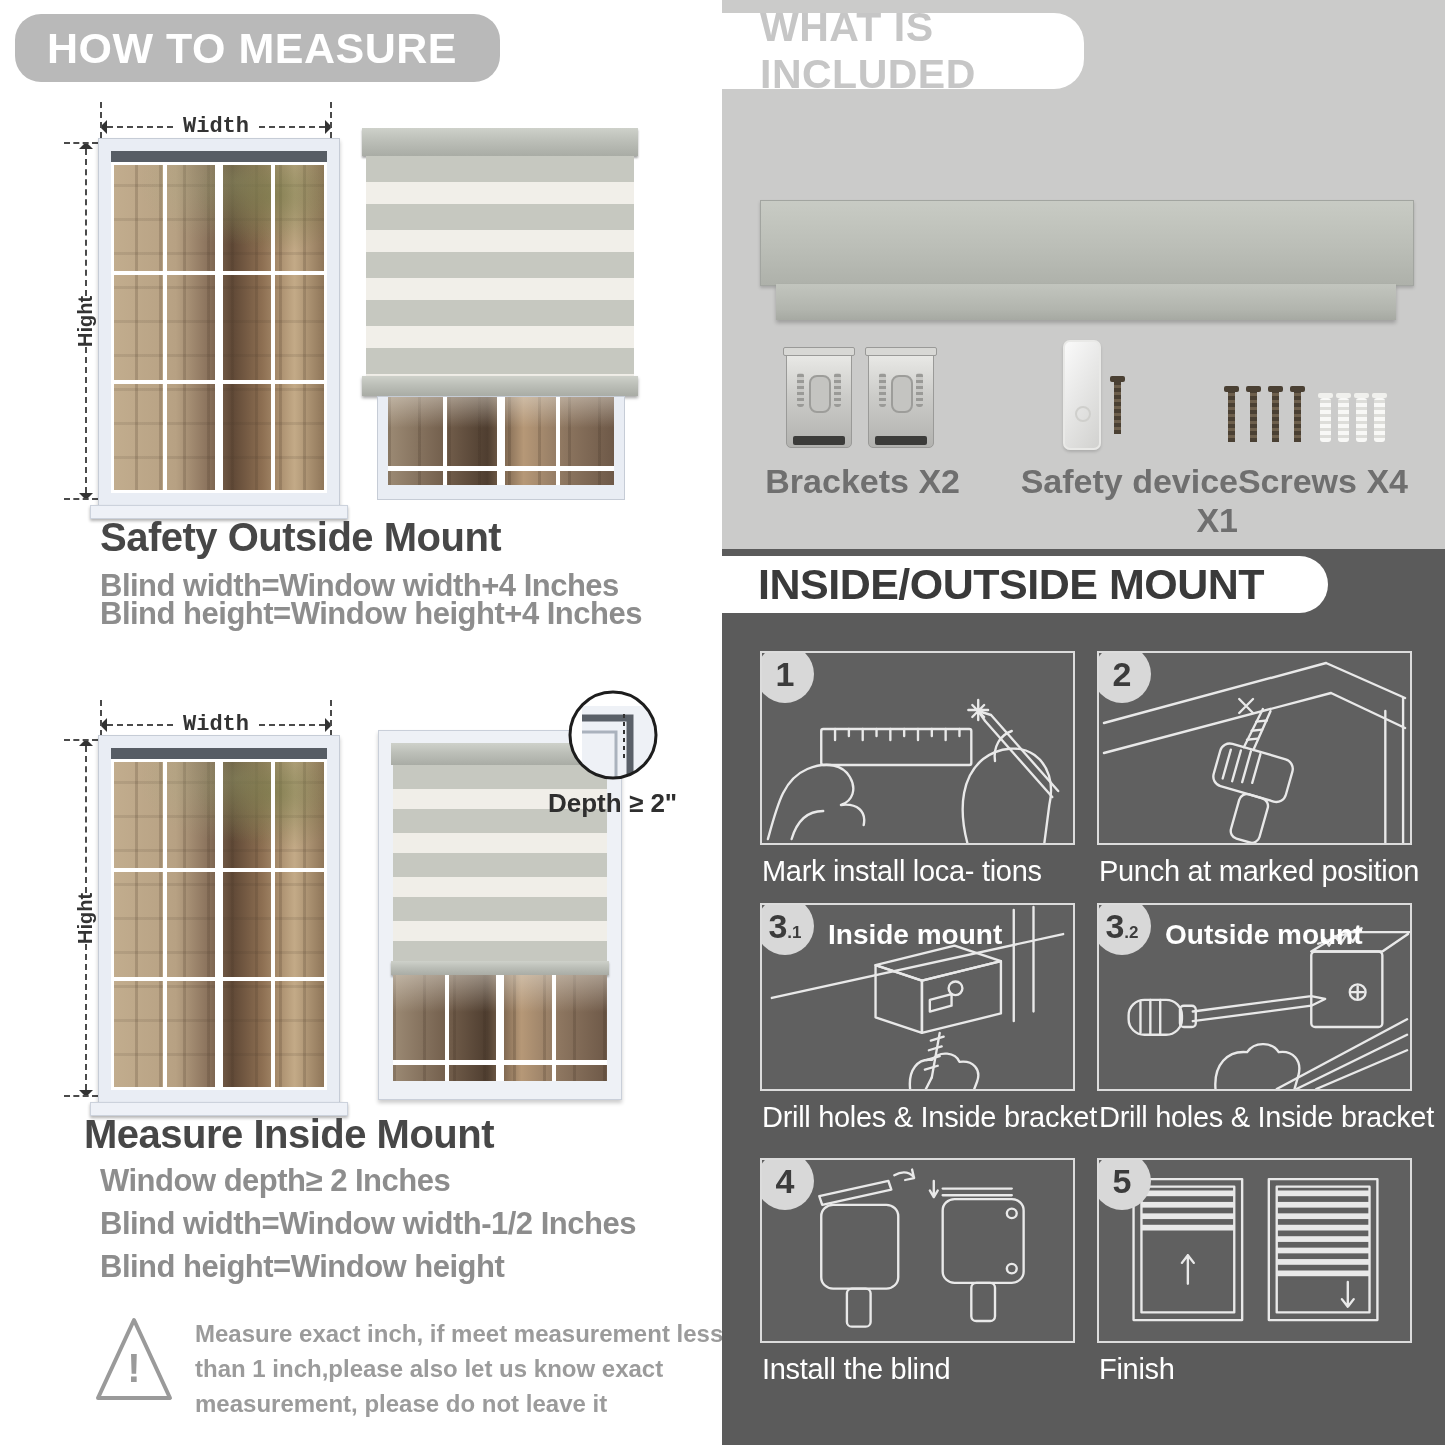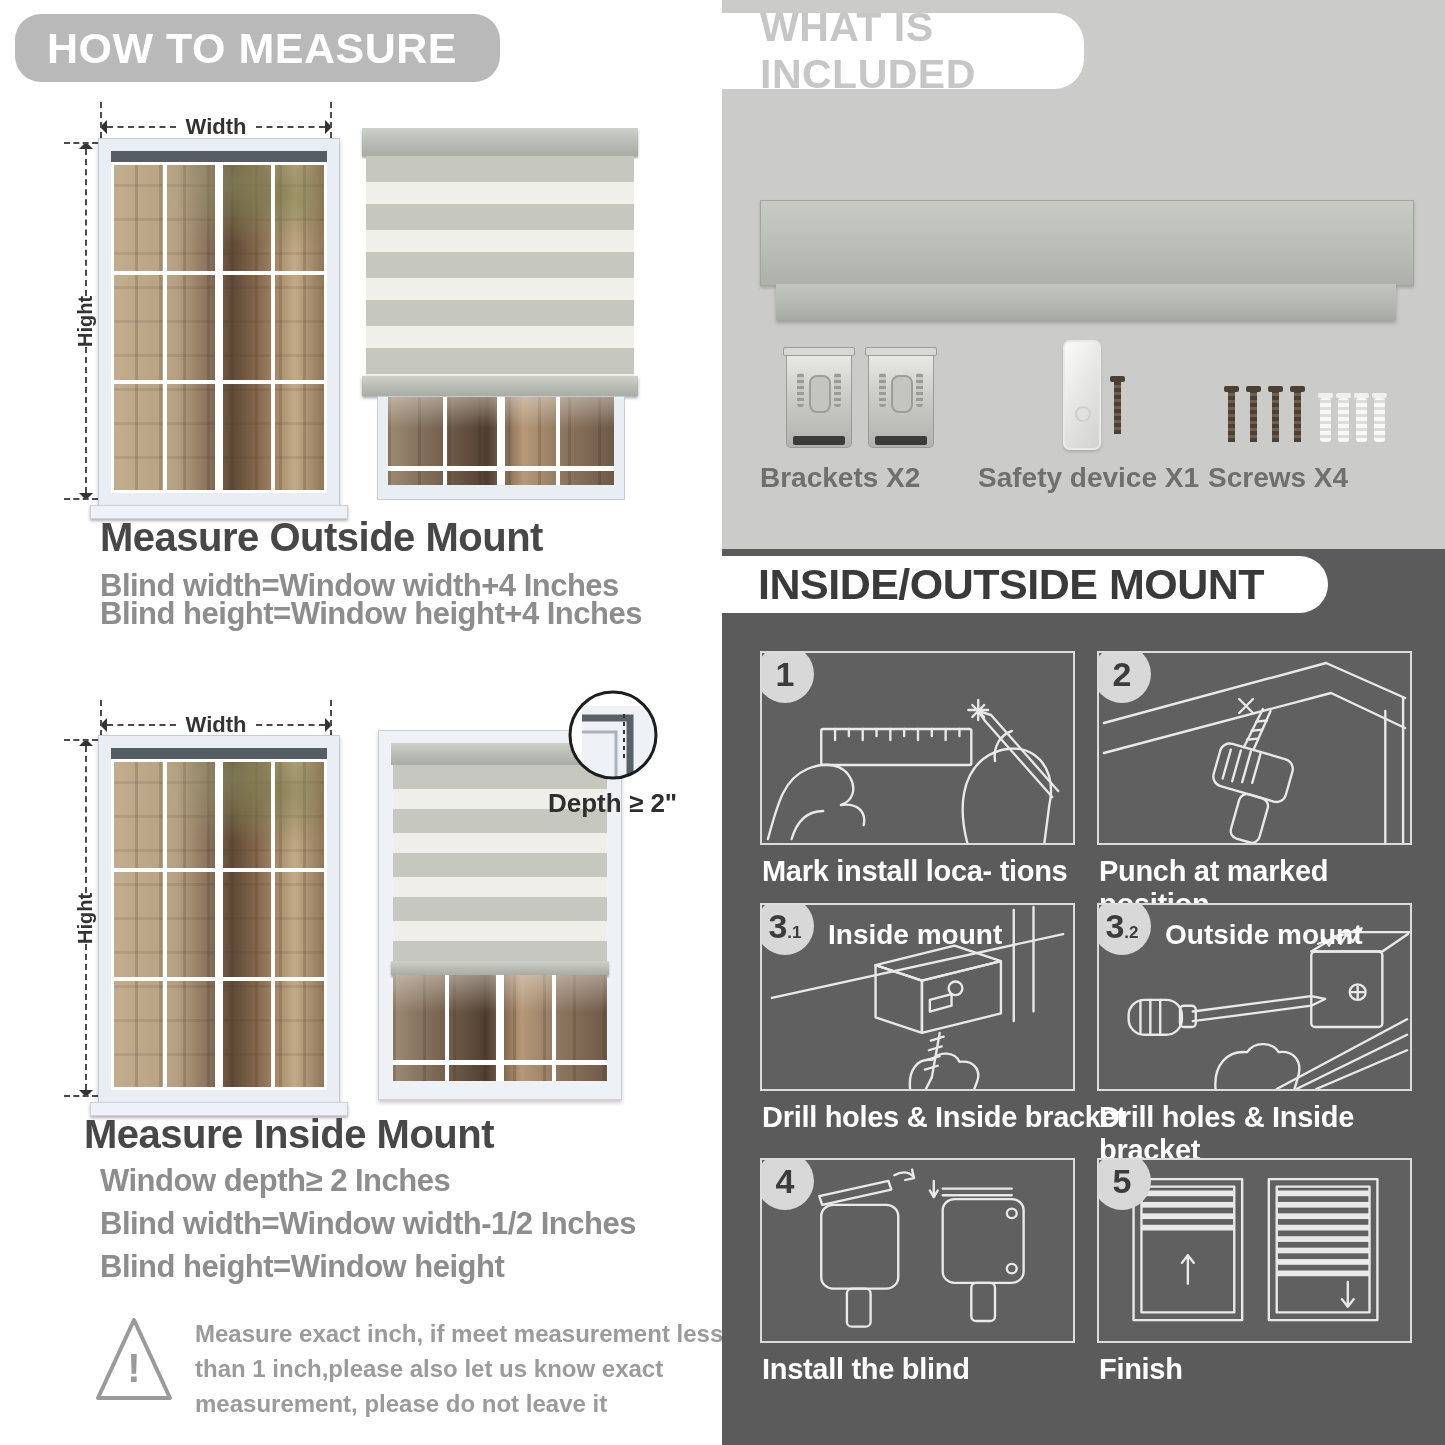--- a/index.html
+++ b/index.html
@@ -8,21 +8,21 @@
 
   
   .howto-band{position:absolute;left:15px;top:14px;width:485px;height:68px;background:#b9b9b9;
     border-radius:26px;display:flex;align-items:center;padding-left:32px;box-sizing:border-box;}
   .howto-band span{color:#ffffff;font-weight:bold;font-size:43px;letter-spacing:.5px;}
 
   .big-title{position:absolute;color:#474747;font-weight:bold;font-size:40px;letter-spacing:-.5px;}
   .sub-line{position:absolute;color:#8d8d8d;font-weight:bold;font-size:31px;letter-spacing:-.5px;}
 
   
-  .meas-w{position:absolute;display:flex;align-items:center;}
+  .meas-w{position:absolute;display:flex;align-items:center;font-family:Liberation Mono, monospace;}
   .meas-w .dash{flex:1;border-top:2px dashed #4a4a4a;height:0;}
   .meas-w .mlabel{padding:0 10px;font-weight:bold;font-size:22px;color:#333;}
   .ah{width:0;height:0;border:7px solid transparent;}
   .ah.l{border-right-color:#333;border-left-width:0;}
   .ah.r{border-left-color:#333;border-right-width:0;}
   .tick{position:absolute;top:-12px;height:36px;border-left:2px dashed #4a4a4a;}
   .tick.tl{left:0;} .tick.tr{right:0;}
   .meas-h{position:absolute;display:flex;flex-direction:column;align-items:center;width:24px;}
   .meas-h .dashv{flex:1;border-left:2px dashed #4a4a4a;width:0;}
   .meas-h .vlabel{transform:rotate(-90deg);font-weight:bold;font-size:20px;color:#333;white-space:nowrap;margin:14px 0;}
@@ -59,21 +59,21 @@
 
   
   .warn-text{position:absolute;color:#9b9b9b;font-size:24px;font-weight:bold;line-height:35px;margin-left:13px;}
 
   
   .light-sec{position:absolute;left:722px;top:0;width:723px;height:627px;background:#cbcbca;}
   .inc-band{position:absolute;left:0;top:13px;width:362px;height:76px;background:#ffffff;
     border-radius:0 30px 30px 0;display:flex;align-items:center;padding-left:38px;box-sizing:border-box;}
   .inc-band span{color:#c6c6c6;font-weight:bold;font-size:41px;letter-spacing:.5px;}
   .prod-label{position:absolute;left:0;top:138px;width:100%;text-align:center;color:#6e6e6e;font-weight:bold;font-size:34px;}
-  .item-label{position:absolute;color:#6f6f6f;font-weight:bold;font-size:28px;text-align:left;}
+  .item-label{position:absolute;color:#6f6f6f;font-weight:bold;font-size:34px;text-align:right;}
 
   .bracket{position:absolute;width:64px;height:96px;border-radius:5px;border:1px solid #9a9a98;
     background:linear-gradient(180deg,#ecece9 0%,#cdcdca 45%,#b2b2af 100%);box-shadow:inset 0 2px 0 #fff;}
   .bracket .lip{position:absolute;left:-4px;right:-4px;top:-4px;height:7px;background:#d8d8d5;border:1px solid #9a9a98;border-radius:2px;}
   .bracket .slot{position:absolute;left:22px;top:24px;width:18px;height:34px;border:2px solid #9d9d9a;border-radius:8px;background:#c4c4c1;}
   .bracket .scr{position:absolute;top:22px;width:7px;height:34px;background:repeating-linear-gradient(0deg,#9a9a97 0 3px,#c9c9c6 3px 6px);border-radius:3px;}
   .bracket .foot{position:absolute;left:6px;right:6px;bottom:2px;height:9px;background:#3c3c3a;border-radius:2px;}
 
   .safety{position:absolute;width:34px;height:106px;border:2px solid #e9e9e7;border-radius:7px;
     background:linear-gradient(120deg,rgba(255,255,255,.9),rgba(215,215,212,.55));box-shadow:0 2px 3px rgba(0,0,0,.15);}
@@ -87,21 +87,21 @@
   .mount-band{position:absolute;left:0;top:7px;width:606px;height:57px;background:#ffffff;
     border-radius:0 30px 30px 0;display:flex;align-items:center;padding-left:36px;box-sizing:border-box;}
   .mount-band span{color:#3a3a3a;font-weight:bold;font-size:43px;letter-spacing:-.5px;}
 
   .panel{position:absolute;width:315px;background:#606060;border:2px solid #dcdcdc;box-sizing:border-box;overflow:hidden;}
   .panel svg{position:absolute;inset:0;width:100%;height:100%;}
   .badge{position:absolute;left:-6px;top:-8px;width:58px;height:58px;border-radius:50%;background:#d8d8d8;
     display:flex;align-items:center;justify-content:center;color:#3c3c3c;font-weight:bold;font-size:34px;z-index:2;}
   .badge .sub{font-size:17px;margin-top:14px;}
   .pl{position:absolute;left:66px;top:14px;color:#ffffff;font-weight:bold;font-size:28px;z-index:2;}
-  .caption{position:absolute;color:#ffffff;font-weight:bold;font-size:29px;letter-spacing:-.3px;}
+  .caption{position:absolute;color:#ffffff;font-weight:normal;font-size:29px;letter-spacing:-.3px;}
 
   .art{stroke:#e9e9e9;stroke-width:2.4;fill:none;stroke-linecap:round;stroke-linejoin:round;}
   .artf{fill:#e9e9e9;stroke:none;}
 </style>
 </head>
 <body>
 
 <div class="howto-band">
   <span>HOW TO MEASURE</span>
 </div>
@@ -143,21 +143,21 @@
 <div class="abs metal" style="left:362px;top:376px;width:276px;height:20px;box-shadow:0 2px 3px rgba(0,0,0,.35);"></div>
 <div class="abs" style="left:377px;top:396px;width:246px;height:102px;background:#e9edf4;border:1px solid #c6ccd6;">
   <div class="abs photo2" style="left:10px;right:10px;top:0;bottom:14px;">
     <div class="bar-v" style="left:calc(25% - 2px);width:4px;"></div>
     <div class="bar-v" style="left:calc(50% - 4px);width:8px;"></div>
     <div class="bar-v" style="left:calc(75% - 2px);width:4px;"></div>
     <div class="bar-h" style="top:78%;height:5px;"></div>
   </div>
 </div>
 
-<div class="big-title" style="left:100px;top:515px;">Measure Outside Mount</div>
+<div class="big-title" style="left:100px;top:515px;">Safety Outside Mount</div>
 <div class="sub-line" style="left:100px;top:568px;">Blind width=Window width+4 Inches</div>
 <div class="sub-line" style="left:100px;top:596px;">Blind height=Window height+4 Inches</div>
 
 <div class="meas-w" style="left:100px;top:712px;width:232px;">
   <span class="tick tl"></span>
   <span class="ah l"></span>
   <span class="dash"></span>
   <span class="mlabel">Width</span>
   <span class="dash"></span>
   <span class="ah r"></span>

